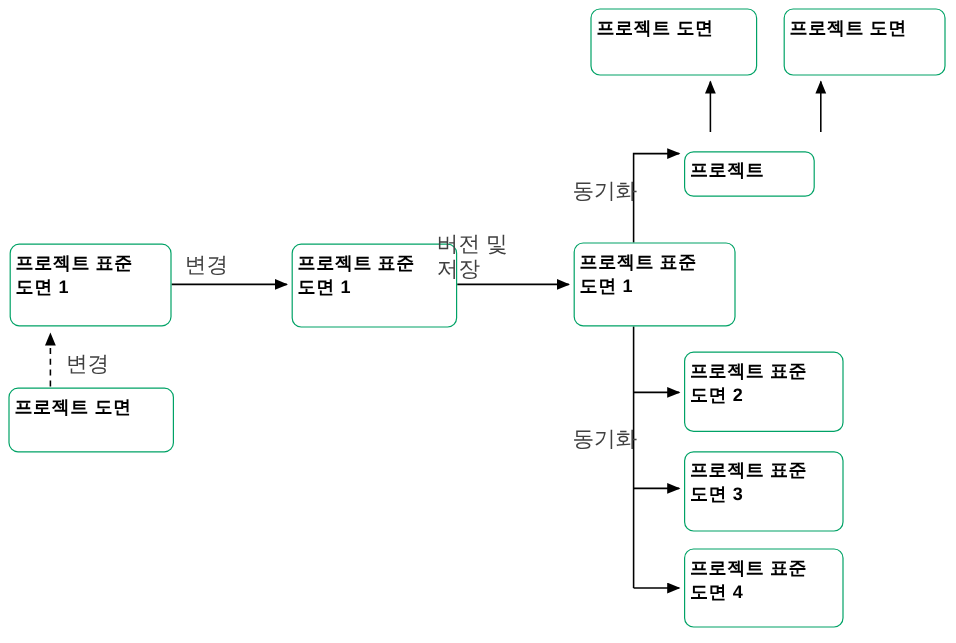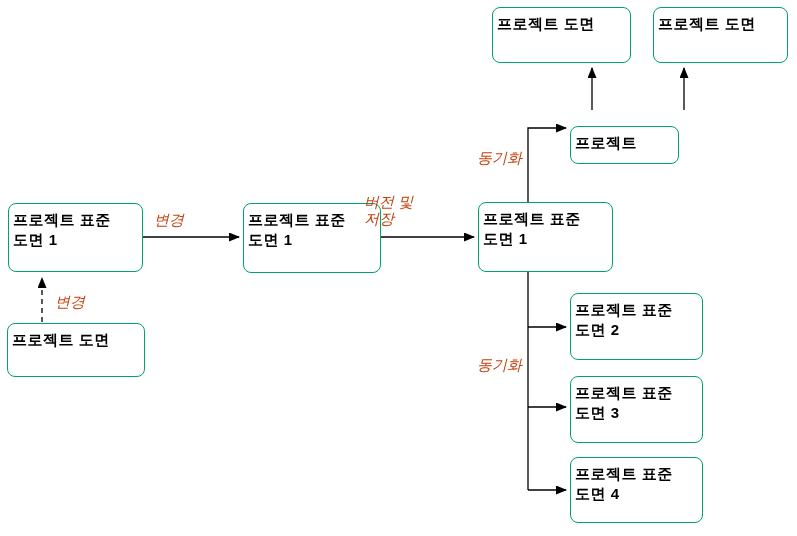--- a/index.html
+++ b/index.html
@@ -28,23 +28,22 @@
     display: block;
     font-size: 15px;
     font-weight: bold;
     letter-spacing: 0.5px;
     line-height: 1.35;
     color: #000000;
     white-space: pre-line;
   }
   .edge-label {
     position: absolute;
-    font-size: 15px;
-    font-style: italic;
-    color: #c2410c;
+    font-size: 18px;
+    color: #404040;
     line-height: 1.15;
     white-space: pre-line;
   }
 </style>
 </head>
 <body>
 
 <div class="stage">
 
   <svg class="connectors" viewBox="0 0 797 536" xmlns="http://www.w3.org/2000/svg">

